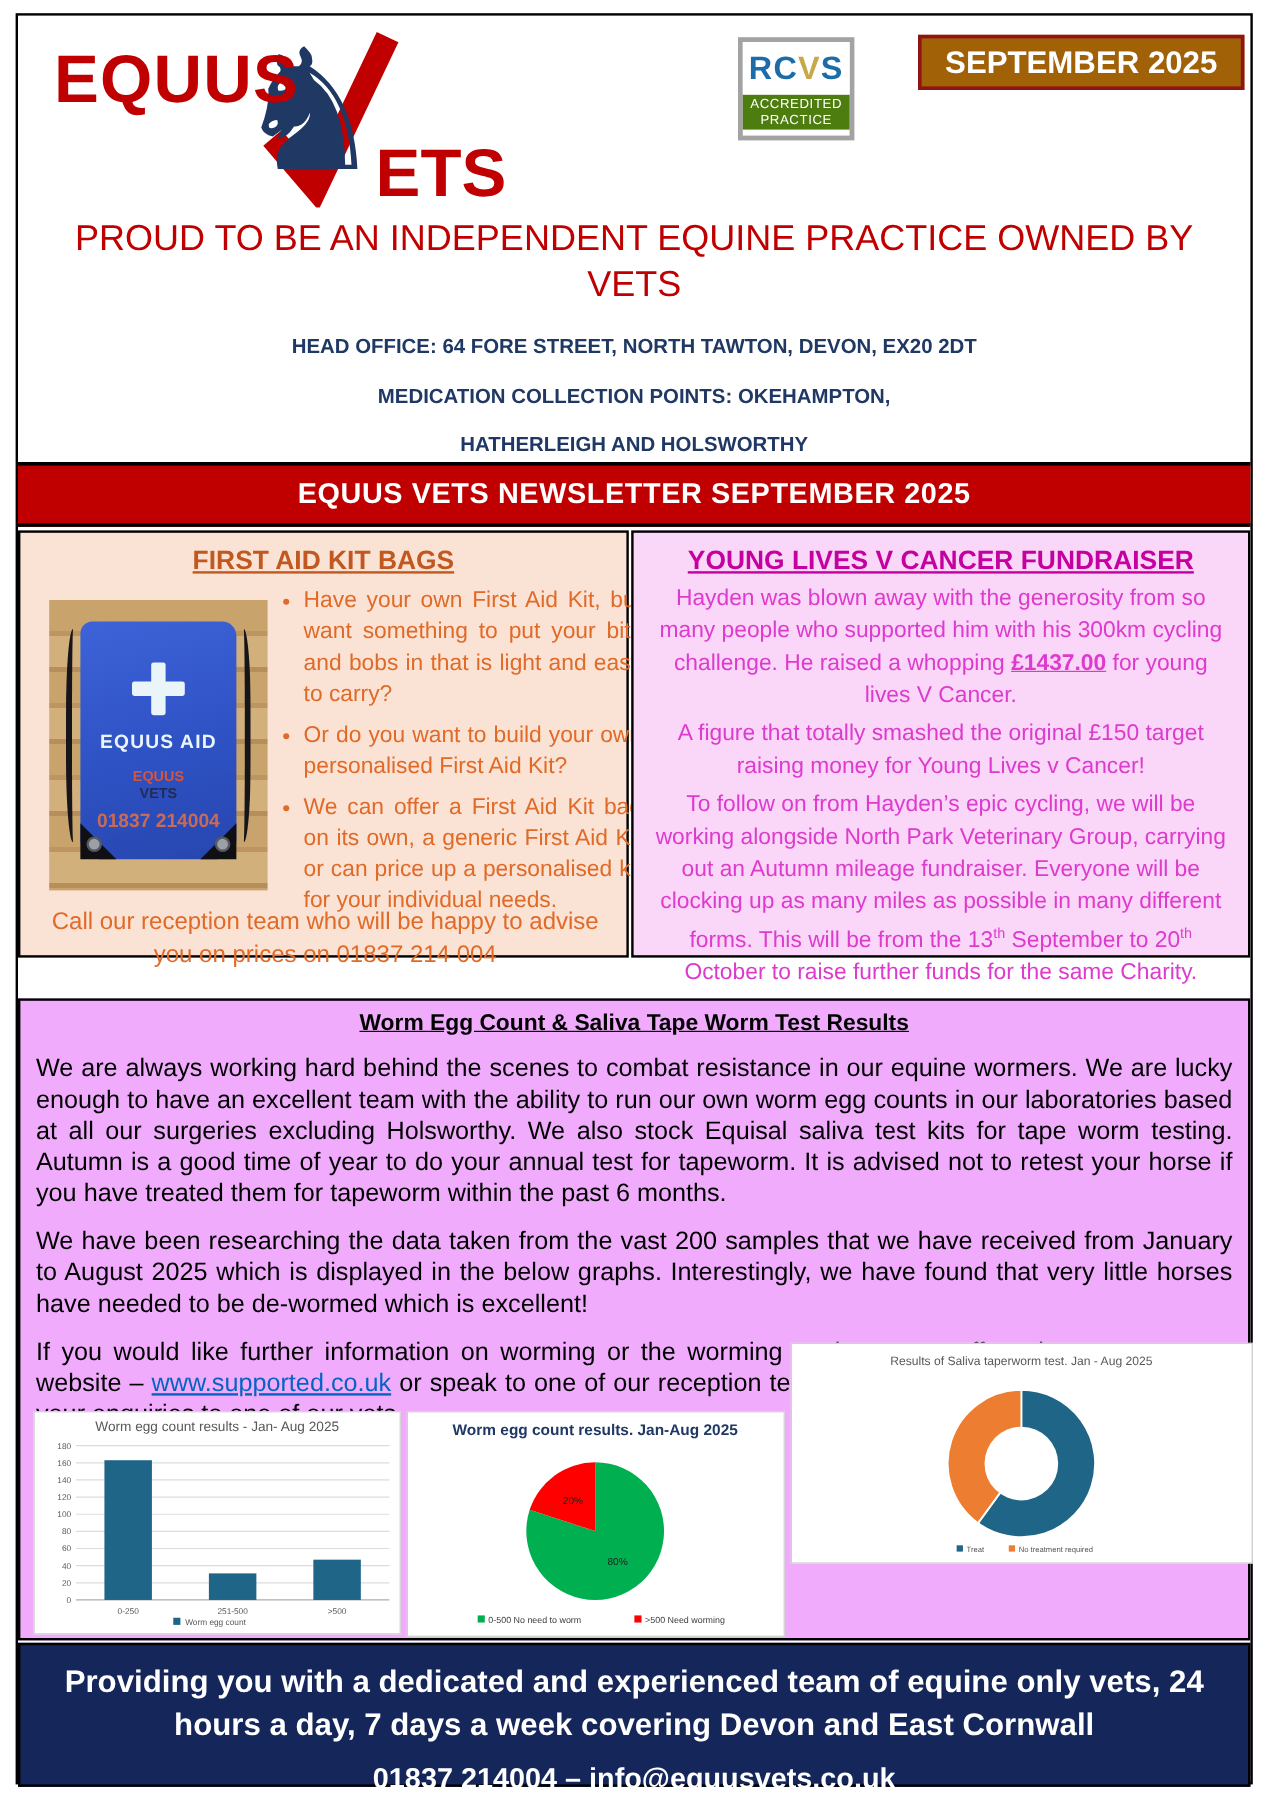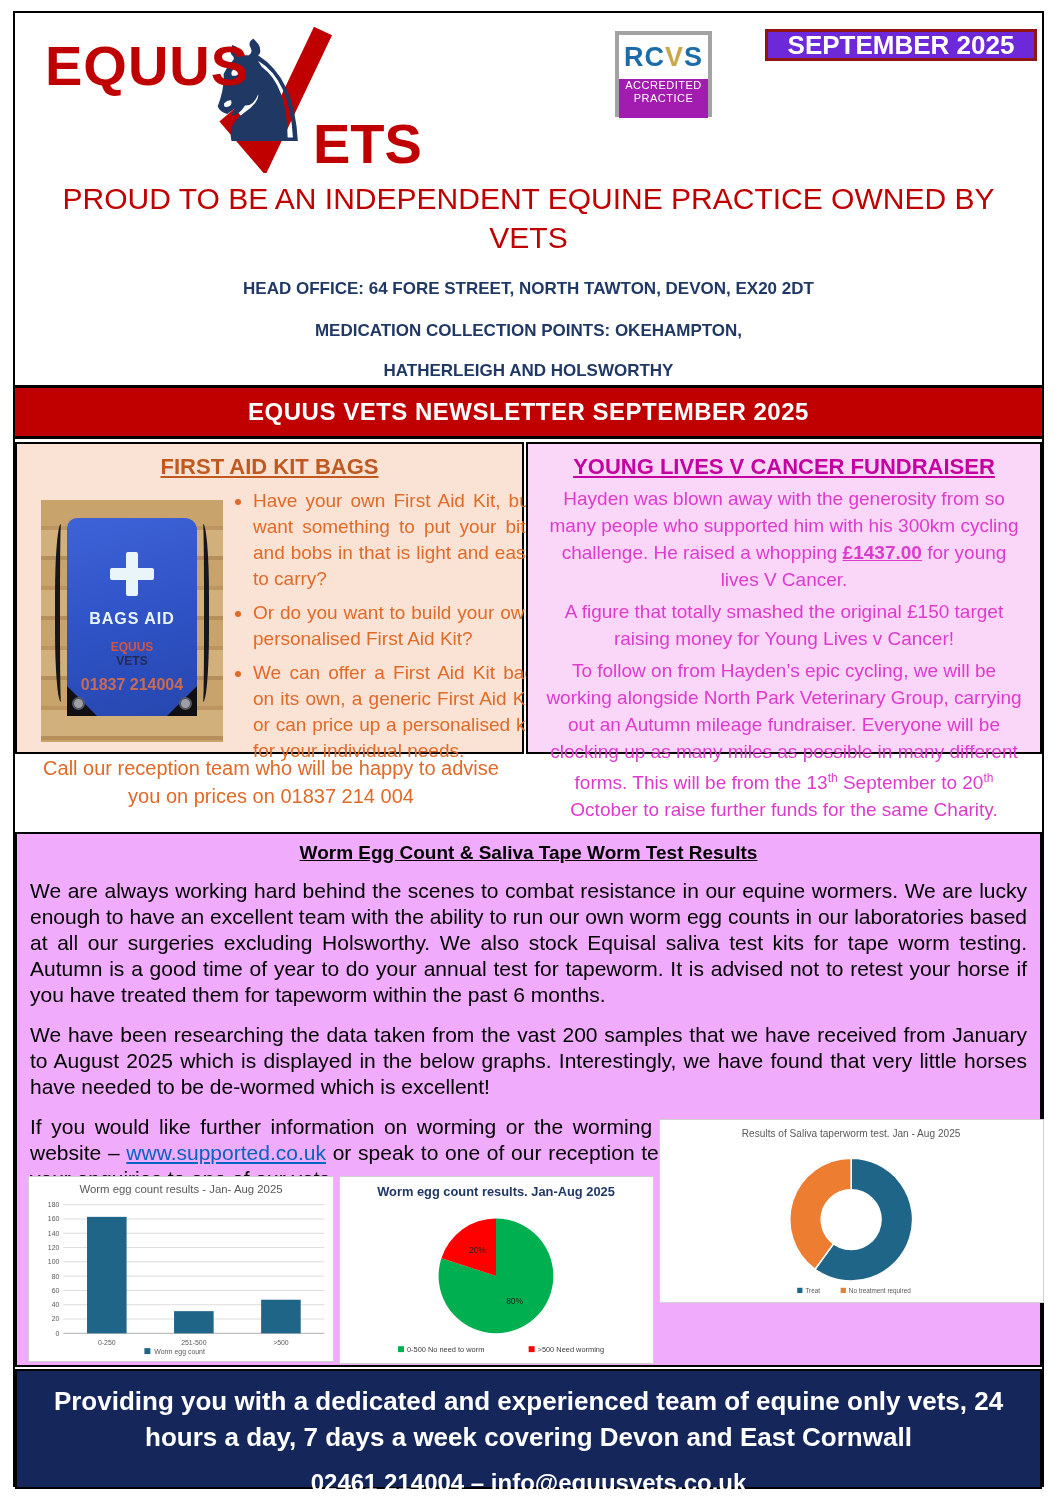--- a/index.html
+++ b/index.html
@@ -9,31 +9,31 @@
   
   .header{position:absolute;left:0;top:0;width:100%;height:372px;}
   .logo{position:absolute;left:30px;top:16px;width:380px;height:155px;}
   .logo .equus{position:absolute;left:0;top:4px;font-size:56px;font-weight:bold;color:#C00000;letter-spacing:1px;}
   .logo .check{position:absolute;left:160px;top:-6px;}
   .logo .horse{position:absolute;left:150px;top:-6px;font-size:140px;line-height:140px;color:#1F3864;}
   .logo .ets{position:absolute;left:268px;top:82px;font-size:56px;font-weight:bold;color:#C00000;}
   .rcvs{position:absolute;left:600px;top:18px;width:97px;height:86px;border:4px solid #a3a3a3;box-sizing:border-box;text-align:center;}
   .rcvs .top{background:#fff;height:44px;display:flex;align-items:center;justify-content:center;font-weight:bold;font-size:27px;color:#1B6CA8;letter-spacing:1px;}
   .rcvs .top .gold{color:#C9A84C;}
-  .rcvs .bottom{background:#a21caf;height:39px;color:#fff;font-size:11px;letter-spacing:.5px;display:flex;flex-direction:column;justify-content:flex-start;line-height:13px;}
-  .month-banner{position:absolute;left:750px;top:16px;width:272px;height:32px;background:#6d28d9;border:3px solid #8F1414;box-sizing:border-box;color:#fff;font-weight:bold;font-size:26px;display:flex;align-items:center;justify-content:center;}
+  .rcvs .bottom{background:#4d7c0f;height:29px;color:#fff;font-size:11px;letter-spacing:.5px;display:flex;flex-direction:column;justify-content:center;line-height:13px;}
+  .month-banner{position:absolute;left:750px;top:16px;width:272px;height:46px;background:#a16207;border:3px solid #8F1414;box-sizing:border-box;color:#fff;font-weight:bold;font-size:26px;display:flex;align-items:center;justify-content:center;}
   .headline{position:absolute;left:0;top:166px;width:100%;text-align:center;color:#C00000;font-weight:normal;font-size:30px;line-height:39px;padding:0 10px;box-sizing:border-box;}
   .addr{position:absolute;width:100%;text-align:center;color:#1F3864;font-weight:bold;font-size:17px;}
   .addr1{top:266px;} .addr2{top:308px;} .addr3{top:348px;}
 
   
   .news-banner{position:absolute;left:0;top:372px;width:100%;height:54px;background:#C00000;border-top:3px solid #000;border-bottom:3px solid #000;box-sizing:border-box;color:#fff;font-weight:bold;font-size:24px;display:flex;align-items:center;justify-content:center;letter-spacing:.5px;}
 
   
-  .box{position:absolute;top:429px;height:312px;border:2px solid #000;box-sizing:border-box;}
+  .box{position:absolute;top:429px;height:356px;border:2px solid #000;box-sizing:border-box;}
   .box-left{left:0;width:509px;background:#FAE3D4;}
   .box-right{left:511px;width:516px;background:#FAD6F8;}
   .box-title{margin:10px 0 2px 0;text-align:center;font-weight:bold;font-size:22px;}
   .box-left .box-title{color:#C0581F;}
   .box-right .box-title{color:#C400A1;}
   .box-title span{text-decoration:underline;}
 
   .bag-photo{position:absolute;left:24px;top:56px;width:182px;height:242px;overflow:hidden;
      background:repeating-linear-gradient(180deg,#C8A36B 0 26px,#BD9560 26px 30px,#D2B07C 30px 56px,#B68E5C 56px 60px);}
   .bag{position:absolute;left:26px;top:18px;width:130px;height:198px;background:linear-gradient(165deg,#3E63D8 0%,#2E52C4 55%,#2746AE 100%);border-radius:10px 12px 16px 16px;}
@@ -113,21 +113,21 @@
 
   <div class="box box-left">
     <div class="box-title"><span>FIRST AID KIT BAGS</span></div>
 
     <div class="bag-photo">
       <div class="bag">
         <div class="cross">
             <i class="v"></i>
             <i class="h"></i>
           </div>
-        <div class="bag-label">BAGS AID</div>
+        <div class="bag-label">EQUUS AID</div>
         <div class="bag-logo">
           <span>EQUUS</span><br>
           <span class="navy">VETS</span>
         </div>
         <div class="bag-phone">01837 214004</div>
         <div class="bag-corner c-left"></div>
         <div class="bag-corner c-right"></div>
         <div class="grommet g-left"></div>
         <div class="grommet g-right"></div>
       </div>
@@ -212,16 +212,16 @@
           <rect x="120" y="224" width="7" height="7" fill="#1F6587"></rect>
           <text x="131" y="231" font-size="8.5" fill="#595959">Treat</text>
           <rect x="178" y="224" width="7" height="7" fill="#ED7D31"></rect>
           <text x="189" y="231" font-size="8.5" fill="#595959">No treatment required</text>
         </svg>
     </div>
   </div>
 
   <div class="footer">
     <div class="l1">Providing you with a dedicated and experienced team of equine only vets, 24 hours a day, 7 days a week covering Devon and East Cornwall</div>
-    <div class="l2">02461 214004 – info@equusvets.co.uk</div>
+    <div class="l2">01837 214004 – info@equusvets.co.uk</div>
   </div>
 
 </div>
 
 </body></html>

